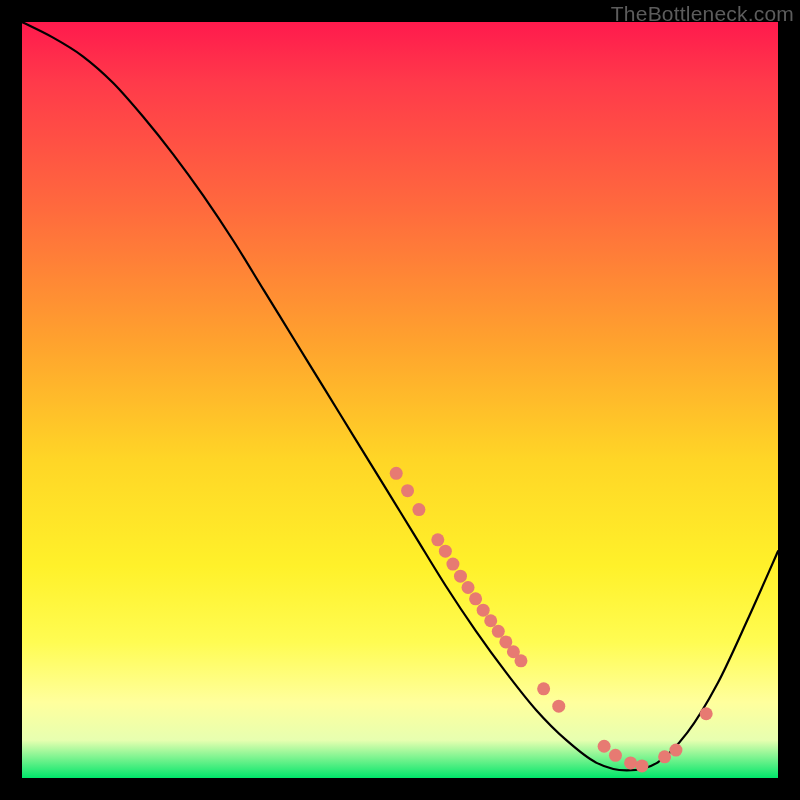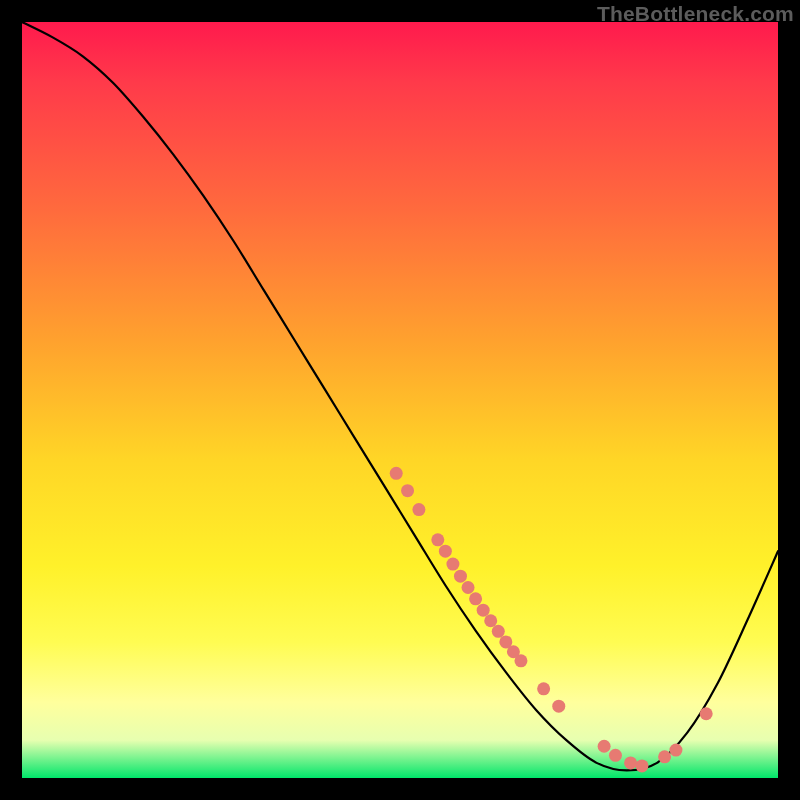--- a/index.html
+++ b/index.html
@@ -64,21 +64,21 @@
   .dot {
     fill: #e77a72;
     stroke: none;
   }
   .watermark {
     position: absolute;
     top: 2px;
     right: 6px;
     color: #5c5c5c;
     font-size: 21px;
-    font-weight: 700;
+    font-weight: 400;
     letter-spacing: 0.2px;
   }
 </style>
 </head>
 <body>
 
 <div class="watermark">TheBottleneck.com</div>
 
 <div class="chart-wrap">
   <div class="gradient-bg"></div>

